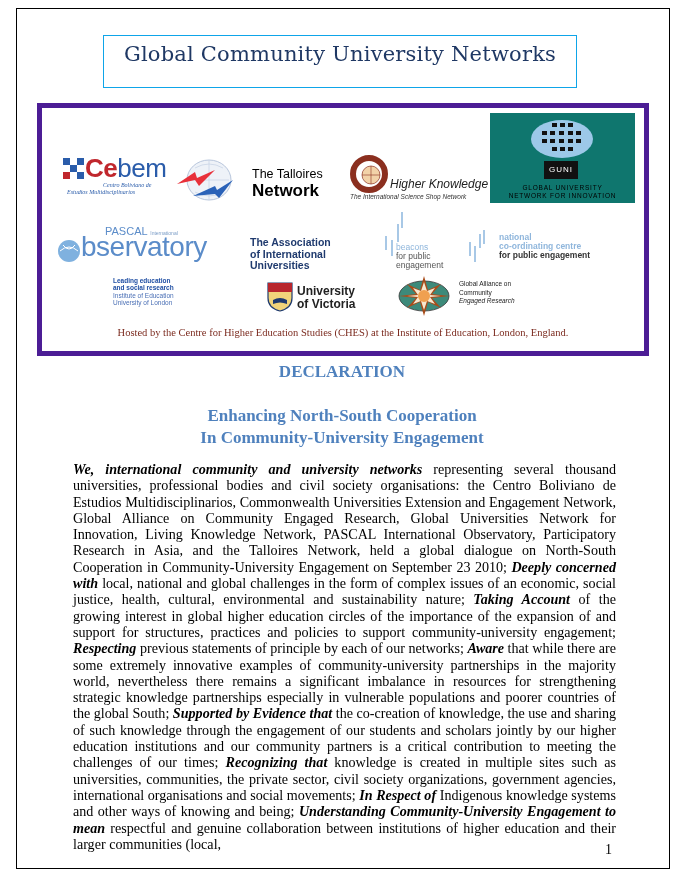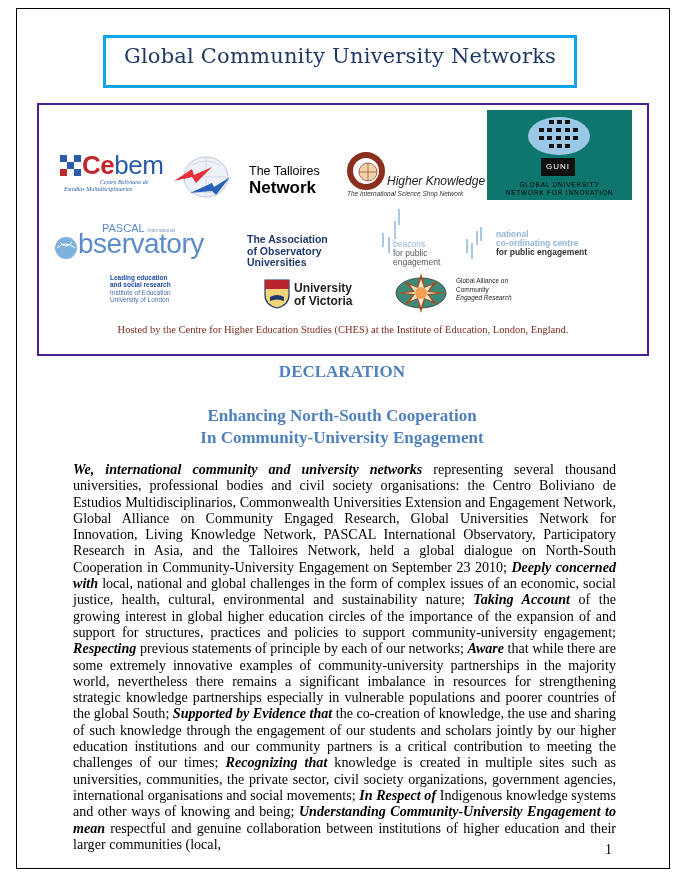--- a/index.html
+++ b/index.html
@@ -1,20 +1,20 @@
 <!DOCTYPE html>
 <html><head>
 <meta charset="utf-8">
 <style>
   html, body { margin:0; padding:0; background:#ffffff; }
   body { width:684px; height:875px; position:relative; overflow:hidden; font-family:"Liberation Serif", serif; color:#000; }
   .page-border { position:absolute; left:16px; top:8px; width:654px; height:861px; border:1px solid #000; box-sizing:border-box; }
-  .title-box { position:absolute; left:103px; top:35px; width:474px; height:53px; border:3px solid #0ea5e9; box-sizing:border-box; }
+  .title-box { position:absolute; left:103px; top:35px; width:474px; height:53px; border:1px solid #0ea5e9; box-sizing:border-box; }
   .title-text { position:absolute; left:0; right:0; top:6px; text-align:center; font-family:"DejaVu Serif", serif; font-size:21px; color:#1f3864; letter-spacing:0.2px; }
-  .logo-box { position:absolute; left:37px; top:103px; width:612px; height:253px; border:2px solid #4c1d95; box-sizing:border-box; }
+  .logo-box { position:absolute; left:37px; top:103px; width:612px; height:253px; border:5px solid #4c1d95; box-sizing:border-box; }
   .logo { position:absolute; }
   .hosted { position:absolute; left:0; right:0; top:219px; text-align:center; font-size:10.5px; color:#7b2a1e; font-family:"Liberation Serif", serif; }
   .declaration { position:absolute; left:0; width:684px; top:362px; text-align:center; font-size:17px; font-weight:bold; color:#4f81bd; }
   .subtitle { position:absolute; left:0; width:684px; top:405px; text-align:center; font-size:17px; font-weight:bold; color:#4f81bd; line-height:22px; }
   .body-text { position:absolute; left:73px; width:543px; top:461px; font-size:14.1px; line-height:16.3px; text-align:justify; }
   .body-text b { font-style:italic; font-weight:bold; }
   .page-num { position:absolute; left:605px; top:842px; font-size:14px; }
   
   .sans { font-family:"Liberation Sans", sans-serif; }
 </style>
@@ -102,21 +102,21 @@
     </div>
     <svg width="24" height="24" viewBox="0 0 24 24" style="position:absolute; left:0; top:14px;">
       <circle cx="12" cy="12" r="11" fill="#7fb1df"></circle>
       <path d="M3 12 Q12 4 21 12 M6 6 Q12 14 18 6" stroke="#fff" stroke-width="1" fill="none"></path>
     </svg>
     <div style="position:absolute; left:24px; top:7px; font-size:28px; color:#5b8cc9; line-height:30px; letter-spacing:-0.5px;">bservatory</div>
   </div>
 
   <div class="logo sans" style="left:208px; top:129px; width:115px; font-size:10.5px; font-weight:bold; color:#1f3a6e; line-height:11.5px;">
     <div>The Association</div>
-    <div>of Observatory</div>
+    <div>of International</div>
     <div>Universities</div>
   </div>
 
   <div class="logo" style="left:340px; top:102px; width:80px; height:64px;">
     <svg width="26" height="46" viewBox="0 0 26 46" style="position:absolute; left:0; top:0;">
       <g stroke="#a8c8e6" stroke-width="2">
           <line x1="4" y1="26" x2="4" y2="40"></line>
           <line x1="10" y1="30" x2="10" y2="46"></line>
           <line x1="16" y1="14" x2="16" y2="32"></line>
           <line x1="20" y1="2" x2="20" y2="18"></line>

